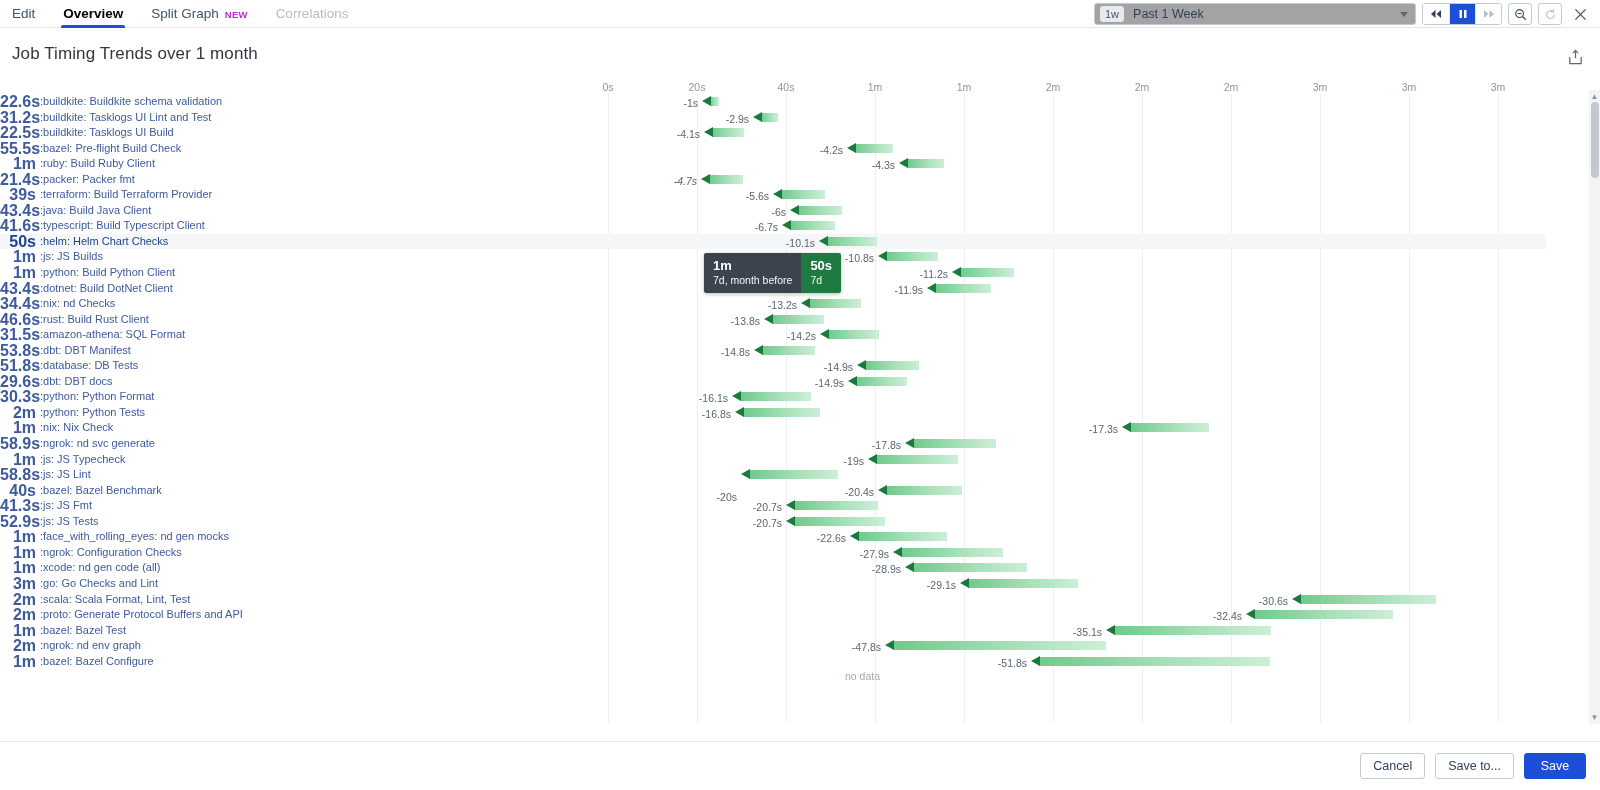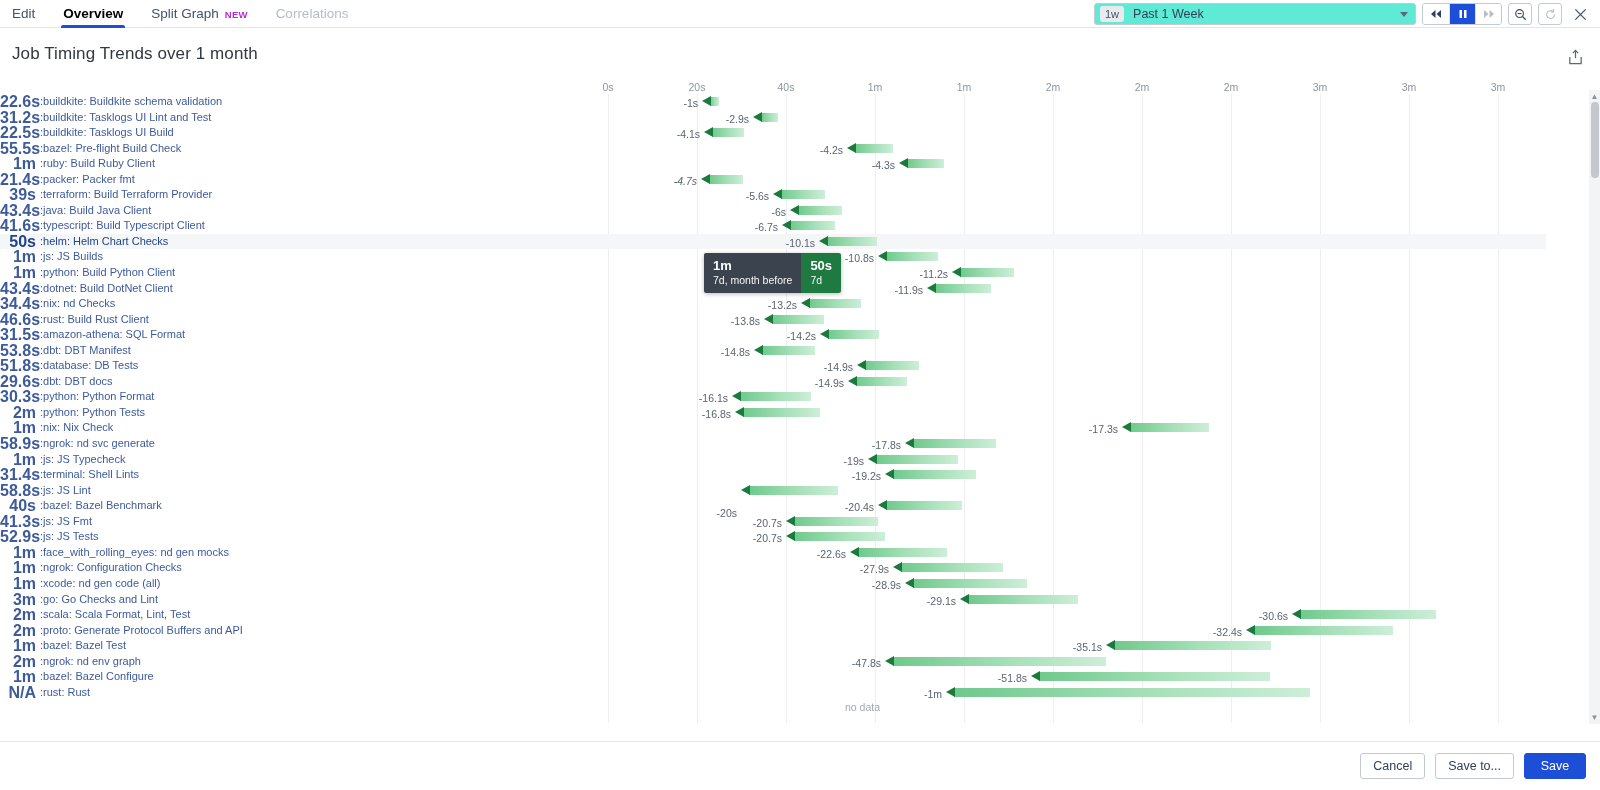--- a/index.html
+++ b/index.html
@@ -64,21 +64,21 @@
   .topright {
     position: absolute; right: 8px; top: 2px;
     display: flex; align-items: center; gap: 6px;
     height: 24px;
   }
   .range-select {
     display: flex; align-items: center;
     width: 322px; height: 22px;
     border: 1px solid #c4cad3;
     border-radius: 3px;
-    background: #5eead4;
+    background: #a3a3a3;
     padding: 0 4px 0 5px;
     font-size: 12px;
     color: #344054;
     cursor: pointer;
   }
   .range-chip {
     background: #e8eaee;
     color: #42526e;
     font-size: 11px;
     border-radius: 3px;
@@ -626,29 +626,20 @@
         <div class="row">
           <div class="row-stat">1m</div>
           <div class="row-label">:js: JS Typecheck</div>
           <div class="bar-wrap" style="left: 876px; width: 82px;">
             <div class="bar-fill" style="width: 82px;"></div>
             <div class="bar-arrow"></div>
             <div class="bar-value" style="left: -12px;">-19s</div>
           </div>
         </div>
         <div class="row">
-          <div class="row-stat">31.4s</div>
-          <div class="row-label">:terminal: Shell Lints</div>
-          <div class="bar-wrap" style="left: 893px; width: 83px;">
-            <div class="bar-fill" style="width: 83px;"></div>
-            <div class="bar-arrow"></div>
-            <div class="bar-value" style="left: -12px;">-19.2s</div>
-          </div>
-        </div>
-        <div class="row">
           <div class="row-stat">58.8s</div>
           <div class="row-label">:js: JS Lint</div>
           <div class="bar-wrap" style="left: 749px; width: 89px;">
             <div class="bar-fill" style="width: 89px;"></div>
             <div class="bar-arrow"></div>
             <div class="bar-value" style="left: -12px; margin-top: 21px;">-20s</div>
           </div>
         </div>
         <div class="row">
           <div class="row-stat">40s</div>
@@ -749,29 +740,20 @@
             <div class="bar-value" style="left: -12px;">-47.8s</div>
           </div>
         </div>
         <div class="row">
           <div class="row-stat">1m</div>
           <div class="row-label">:bazel: Bazel Configure</div>
           <div class="bar-wrap" style="left: 1039px; width: 231px;">
             <div class="bar-fill" style="width: 231px;"></div>
             <div class="bar-arrow"></div>
             <div class="bar-value" style="left: -12px;">-51.8s</div>
-          </div>
-        </div>
-        <div class="row">
-          <div class="row-stat">N/A</div>
-          <div class="row-label">:rust: Rust</div>
-          <div class="bar-wrap" style="left: 954px; width: 356px;">
-            <div class="bar-fill" style="width: 356px;"></div>
-            <div class="bar-arrow"></div>
-            <div class="bar-value" style="left: -12px;">-1m</div>
           </div>
         </div>
         <div class="row">
           <div class="nodata" style="left: 845px;">no data</div>
         </div>
       </div>
 
     <div class="tt-leader" style="left:815px; top:180px;"></div>
     <div class="tooltip" style="left:704px; top:175px;">
       <div class="tt-left">

